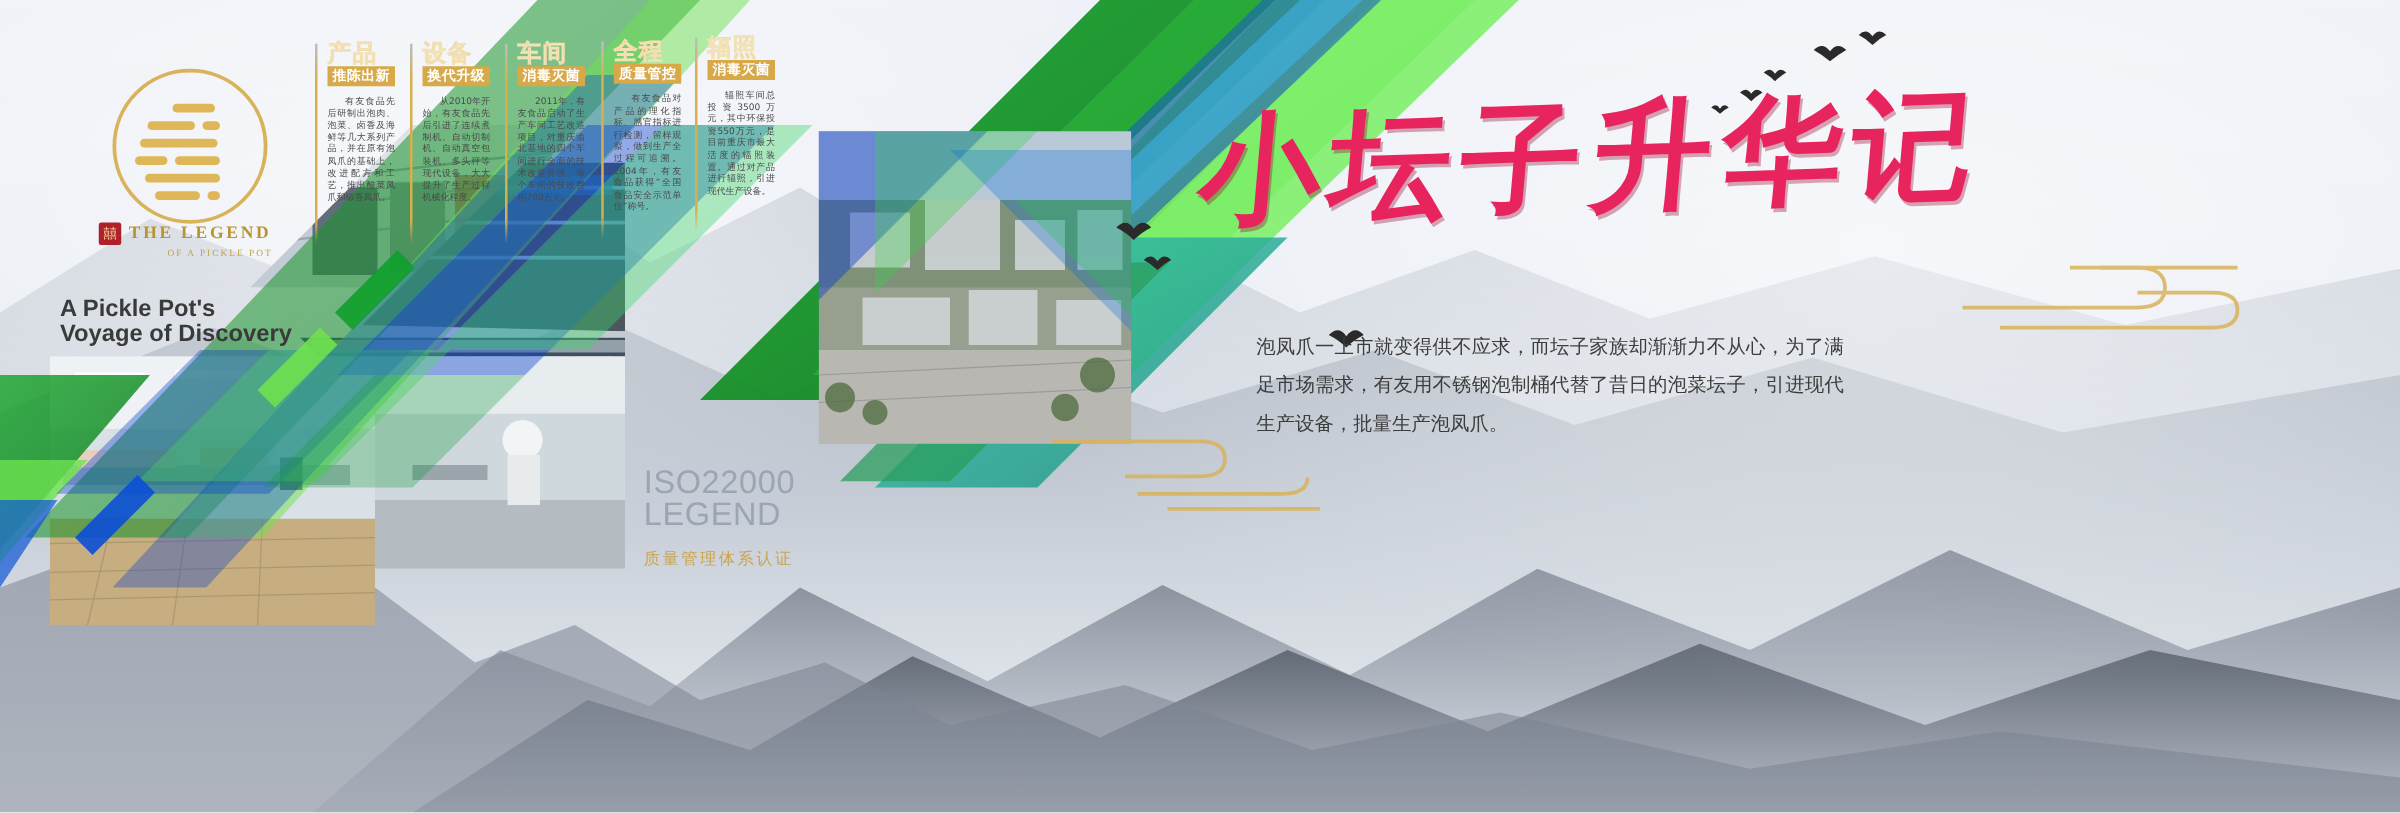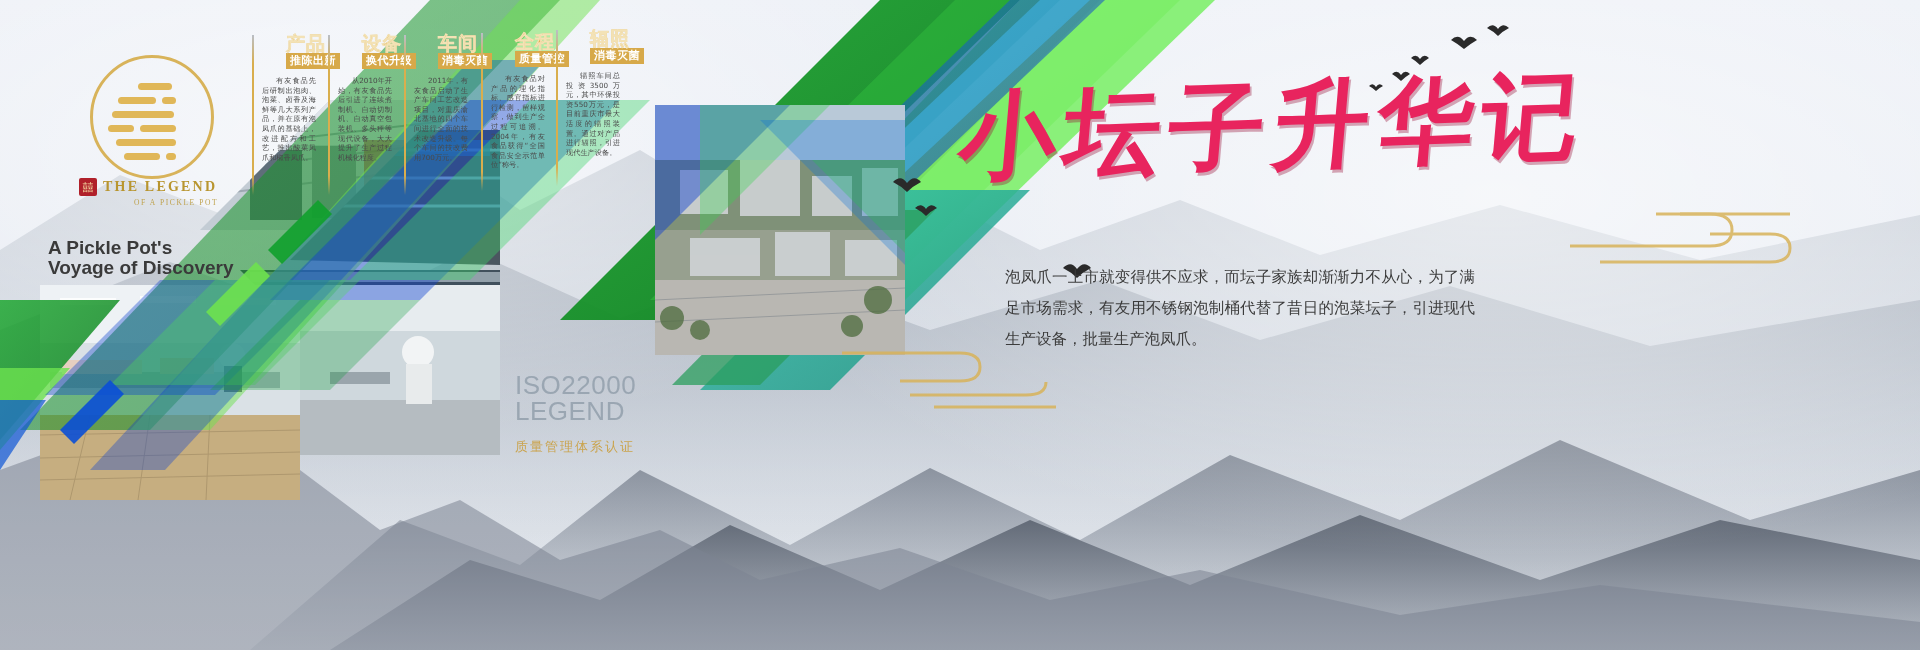--- a/index.html
+++ b/index.html
@@ -33,26 +33,26 @@
   .legend-sub{position:absolute;font-family:"Liberation Serif",serif;color:#bfa24d;
     font-size:7.5px;letter-spacing:1.6px;}
 
   .cn-title{position:absolute;color:#2c2c2c;font-weight:700;line-height:1.05;
     font-family:"DejaVu Sans","Liberation Sans",sans-serif;}
   .en-title{position:absolute;color:#3a3a3a;font-size:19px;line-height:1.28;font-weight:700;}
 
   
   .col{position:absolute;width:54px;}
   .col .rule{position:absolute;left:-10px;top:2px;width:2px;background:linear-gradient(180deg,#b9bec6,#d9ae4d 18%,#d9ae4d 88%,rgba(217,174,77,0));}
-  .tag{width:54px;margin-left:24px;}
+  .tag{width:54px;}
   .tag .t1{font-weight:700;color:#e2b24f;letter-spacing:1px;
     font-family:"DejaVu Sans",sans-serif;font-size:19px;line-height:20px;
     -webkit-text-stroke:0.5px #f3e2b6;}
   .tag .t2{font-weight:700;color:#fff;background:#d7a949;font-size:11px;line-height:14px;
-    letter-spacing:.5px;text-align:center;padding:1px 0;font-family:Liberation Mono, monospace;}
+    letter-spacing:.5px;text-align:center;padding:1px 0;font-family:Liberation Serif, serif;}
   .col .body{margin-top:7px;font-size:7.2px;line-height:9.6px;color:#4a4a4a;
     text-align:justify;font-family:"DejaVu Sans",sans-serif;text-indent:14px;}
 
   
   .iso{position:absolute;}
   .iso .l1,.iso .l2{color:#9aa6b2;font-size:26px;font-weight:400;letter-spacing:.5px;line-height:26px;}
   .iso .l3{color:#caa44e;font-size:13px;letter-spacing:2px;margin-top:14px;}
 
   
   .hero-title{position:absolute;}

